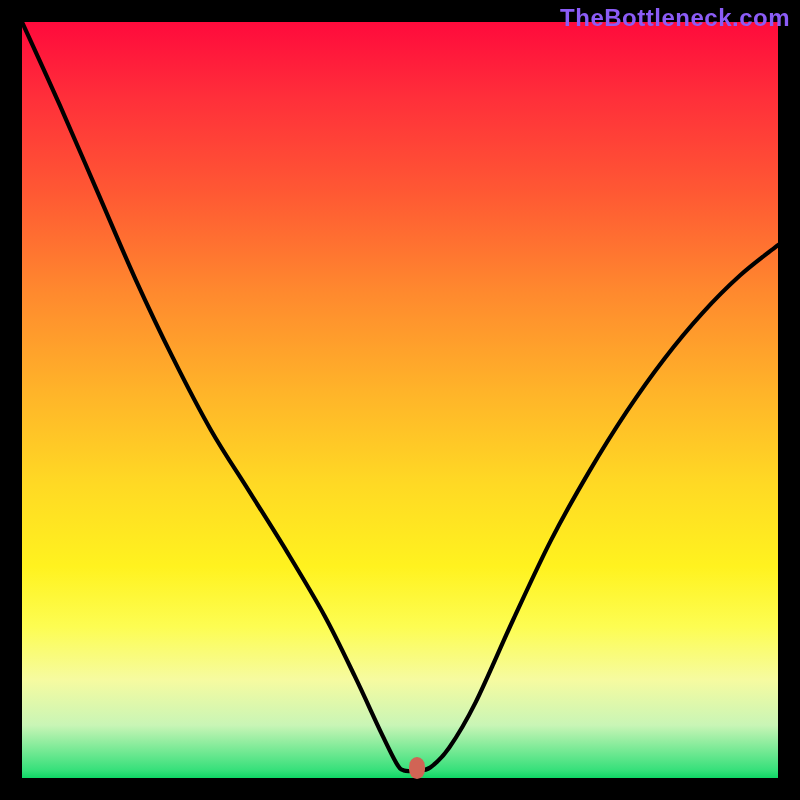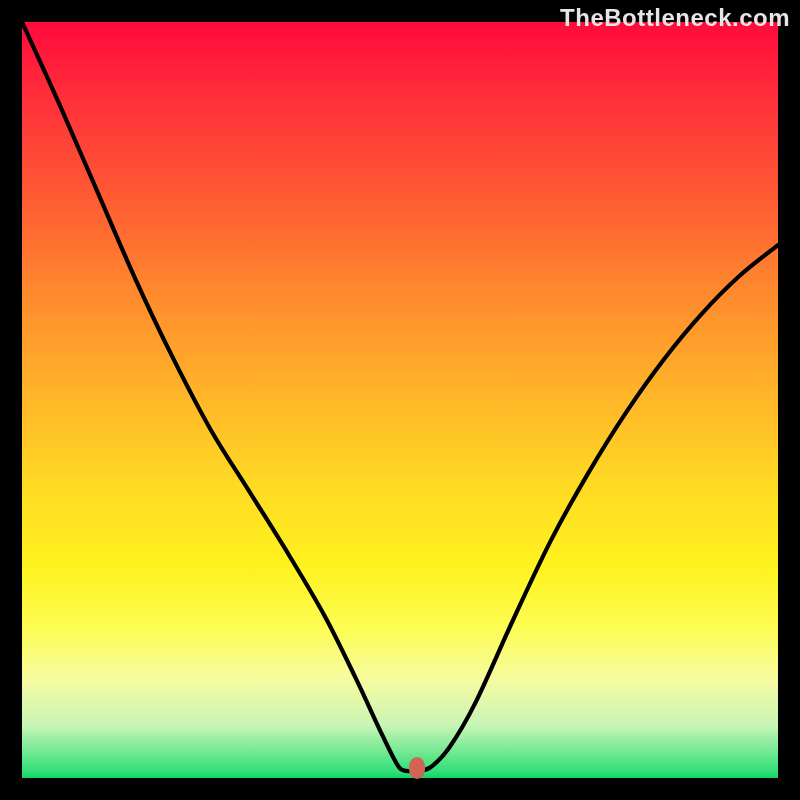--- a/index.html
+++ b/index.html
@@ -14,21 +14,21 @@
   .frame {
     position: relative;
     width: 800px;
     height: 800px;
     background: #000;
   }
   .watermark {
     position: absolute;
     top: 4px;
     right: 10px;
-    color: #e5e5e5;
+    color: #8b5cf6;
     font-size: 24px;
     font-weight: 600;
     letter-spacing: 0.5px;
     z-index: 5;
   }
   .plot {
     position: absolute;
     left: 22px;
     top: 22px;
     width: 756px;

